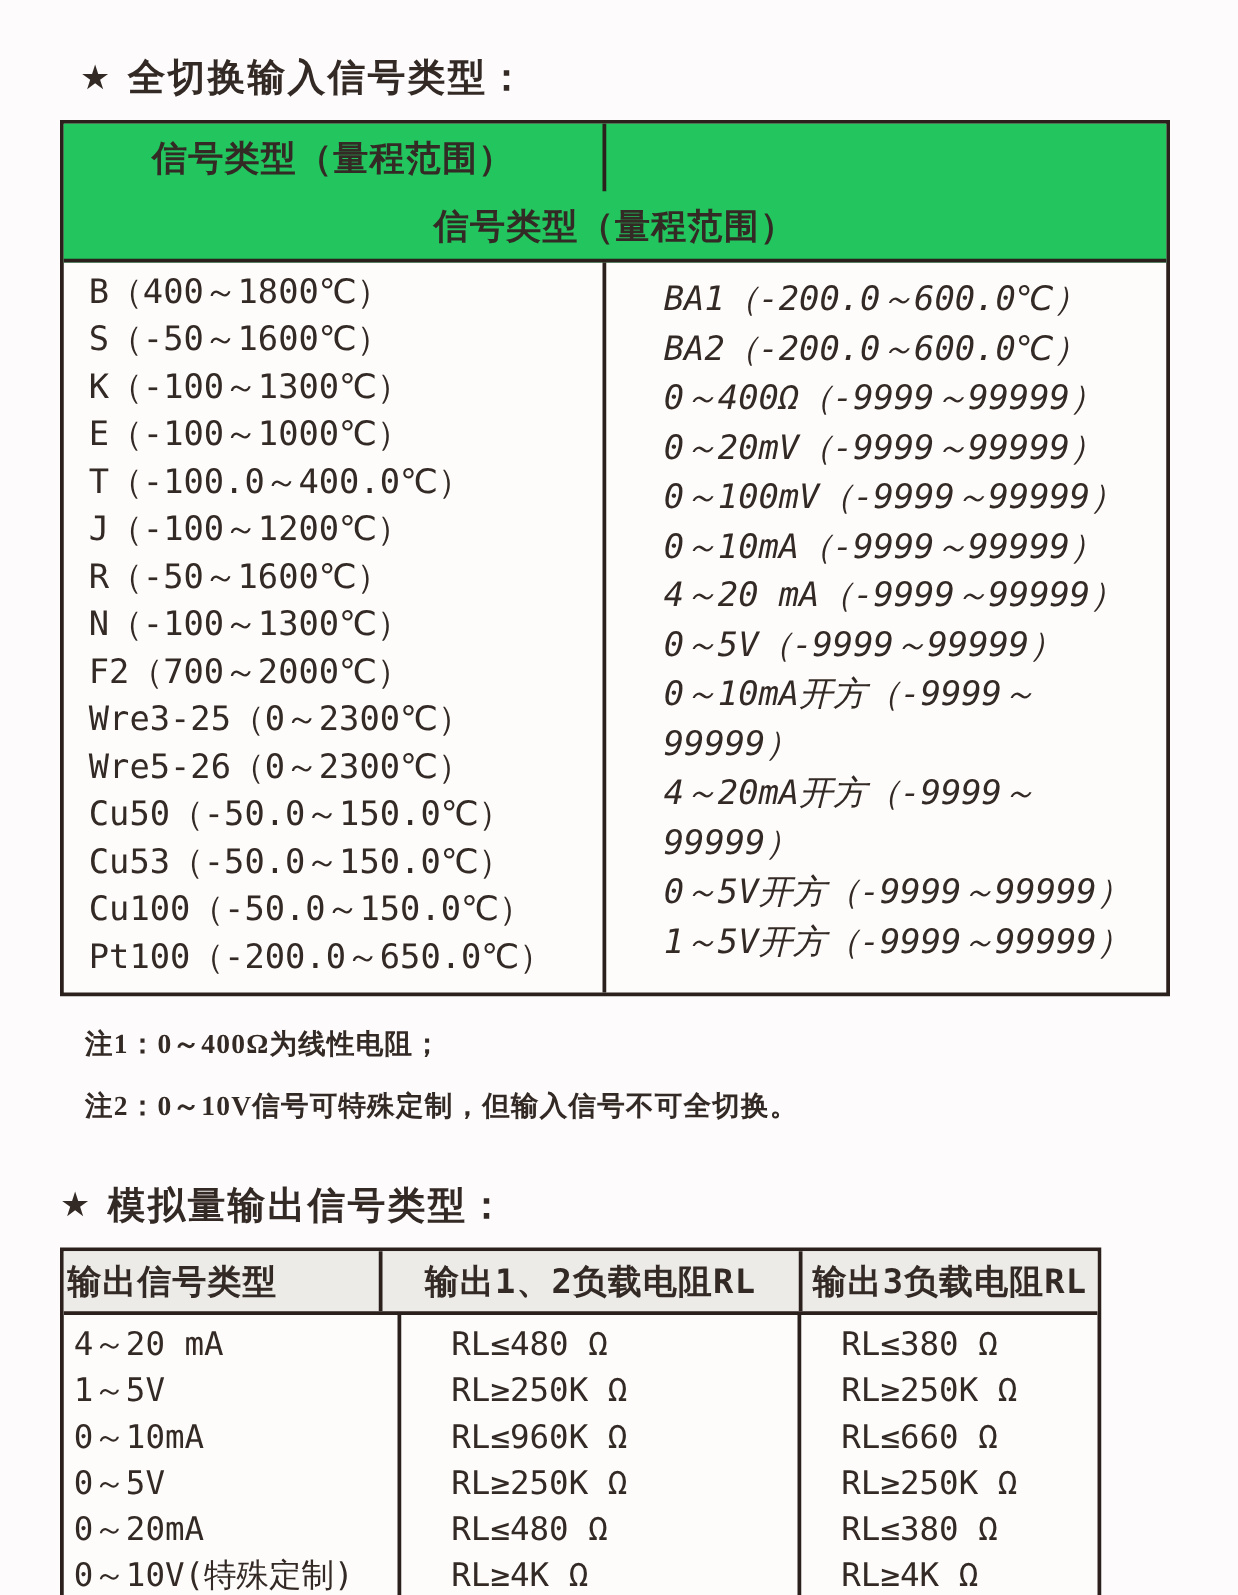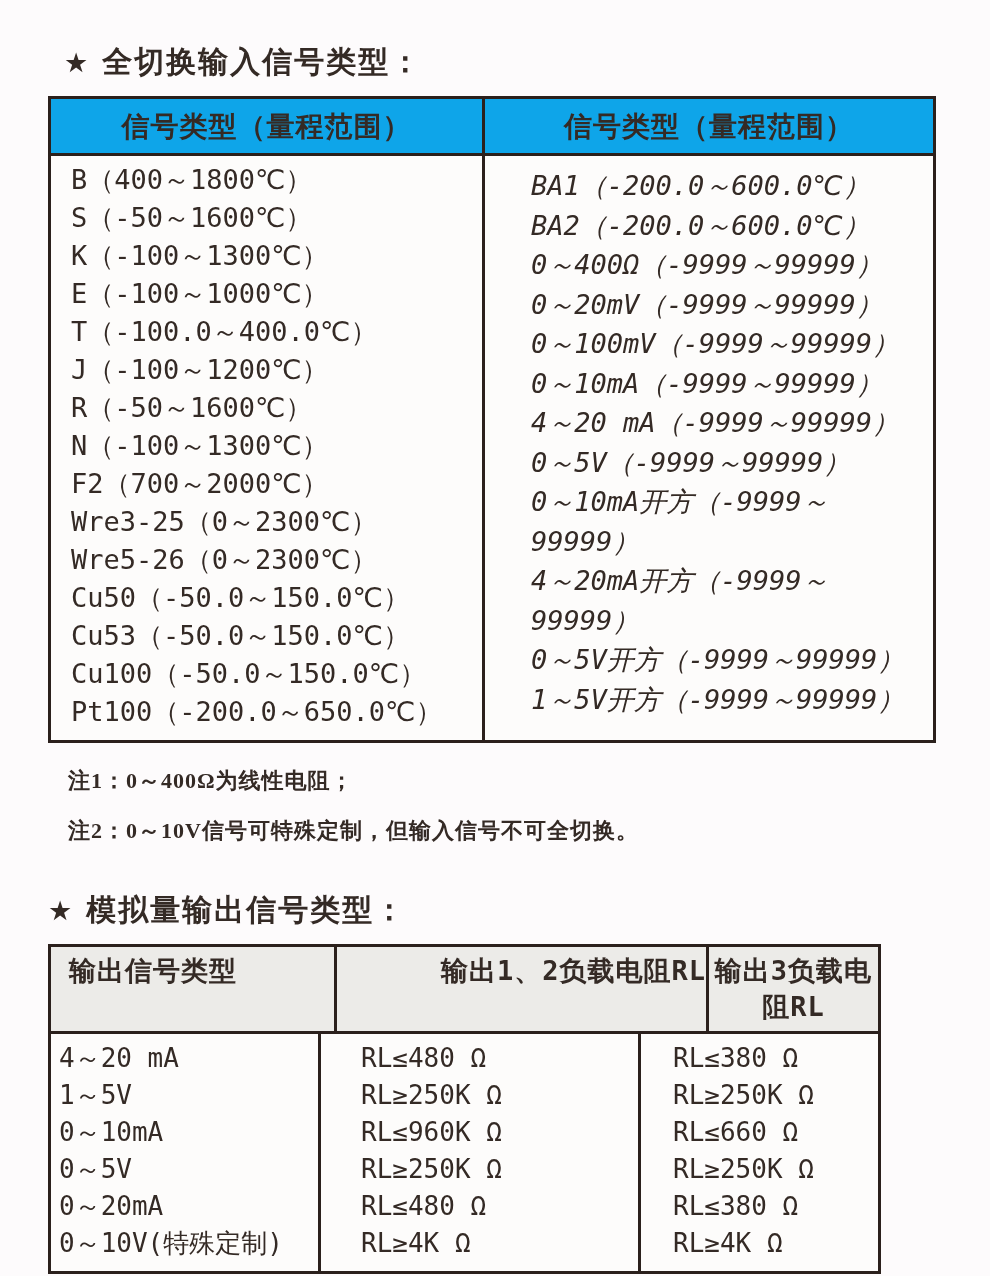--- a/index.html
+++ b/index.html
@@ -20,42 +20,42 @@
     align-items:center;
   }
   .sec-title .star { margin-right:14px; font-size:27px; letter-spacing:0; }
   .t1 { margin:42px 0 13px 64px; }
   .t2 { margin:44px 0 13px 48px; }
 
   .tbl { border:3px solid #2b201c; margin-left:48px; background:#fdfcfb; }
 
   
   .tbl1 { width:888px; }
-  .tbl1 .hdr { display:flex; background:#0ea5e9; border-bottom:3px solid #2b201c;
-               font-size:28px; font-weight:600; }
+  .tbl1 .hdr { display:flex; background:#22c55e; border-bottom:3px solid #2b201c;
+               font-size:28px; font-weight:600;flex-direction:column; }
   .tbl1 .hc { text-align:center; padding:9px 4px 7px; letter-spacing:1px; }
   .tbl1 .hc1 { width:434px; border-right:3px solid #2b201c; }
   .tbl1 .hc2 { flex:1; }
   .tbl1 .bdy { display:flex; align-items:stretch;justify-content:flex-end; }
   .tbl1 .bcl { width:434px; border-right:3px solid #2b201c;
                padding:5px 0 9px 20px; font-size:27px; line-height:38px; }
   .tbl1 .bcr { flex:1; padding:10px 14px 10px 46px; font-size:27px; line-height:39.5px;font-style:italic; }
 
   
   .notes { margin:23px 0 0 68px; font-family:Liberation Serif, serif;
            font-weight:700; font-size:22px; letter-spacing:1px; }
   .note + .note { margin-top:20px; }
 
   
   .tbl2 { width:833px; }
   .tbl2 .hdr { display:flex; background:#ecebe8; border-bottom:3px solid #2b201c;
                font-size:27px; font-weight:600; }
   .tbl2 .h2c { padding:6px 0 6px; letter-spacing:1px; }
-  .tbl2 .h2c1 { width:286px; border-right:3px solid #2b201c; padding-left:18px; }
-  .tbl2 .h2c2 { width:372px; border-right:3px solid #2b201c; text-align:right; }
+  .tbl2 .h2c1 { width:255px; border-right:3px solid #2b201c; padding-left:3px; }
+  .tbl2 .h2c2 { width:336px; border-right:3px solid #2b201c; text-align:center; }
   .tbl2 .h2c3 { flex:1; text-align:center;border-radius:19px; }
   .tbl2 .bdy { display:flex; align-items:stretch; }
   .tbl2 .b2c { padding:6px 0 9px; font-size:26px; line-height:37px; }
   .tbl2 .b2c1 { width:270px; border-right:3px solid #2b201c; padding-left:8px; }
   .tbl2 .b2c2 { width:320px; border-right:3px solid #2b201c; padding-left:40px; }
   .tbl2 .b2c3 { flex:1; padding-left:32px; }
 </style>
 </head>
 <body>
 

